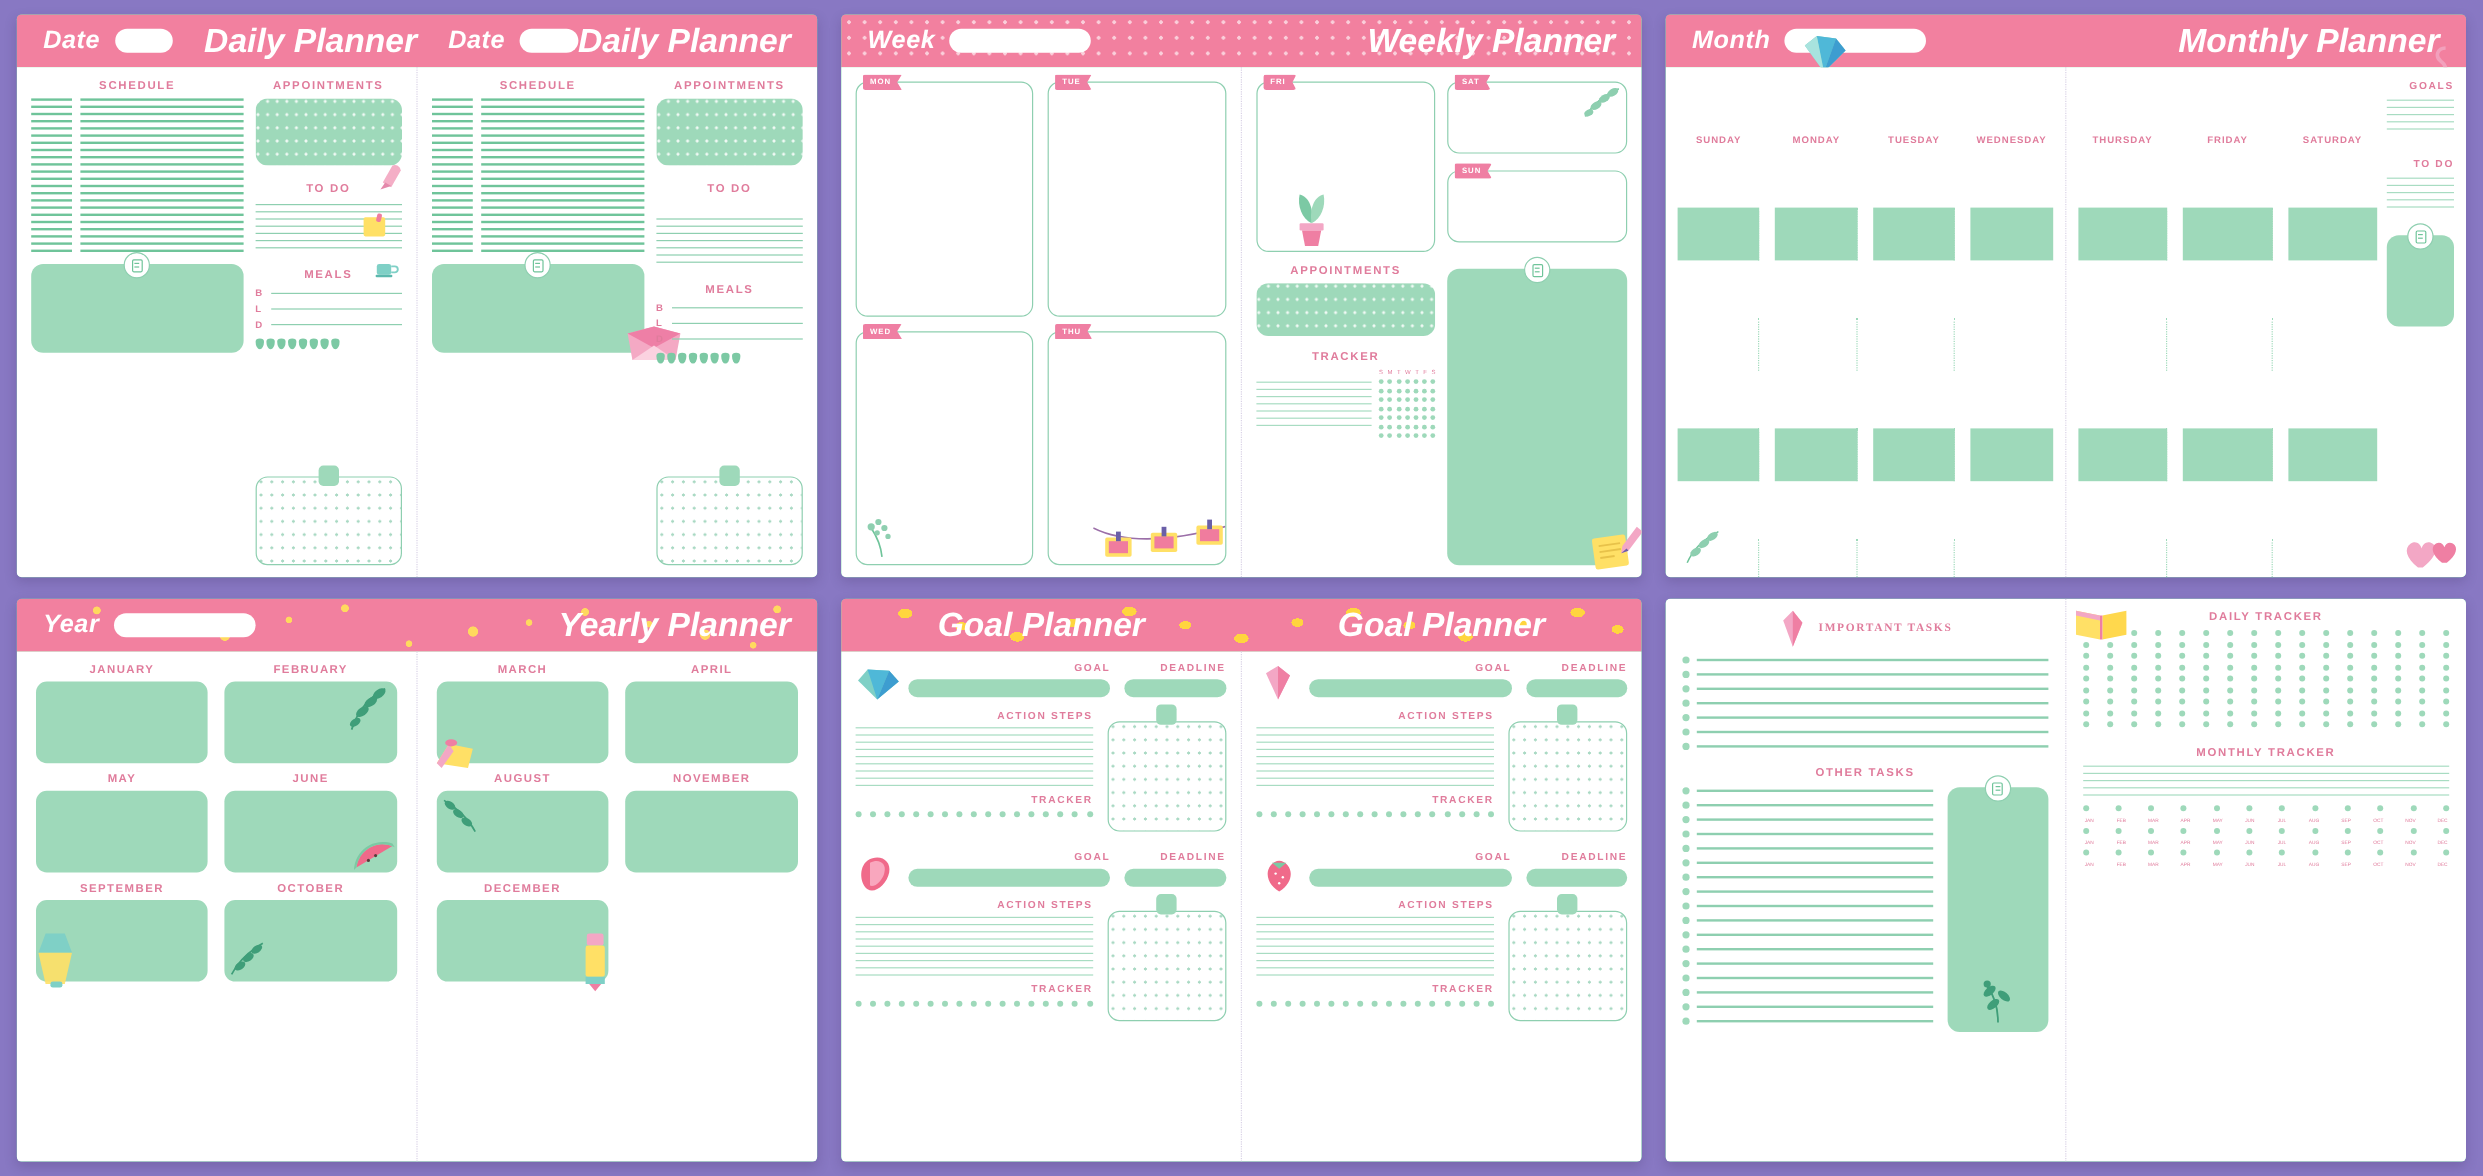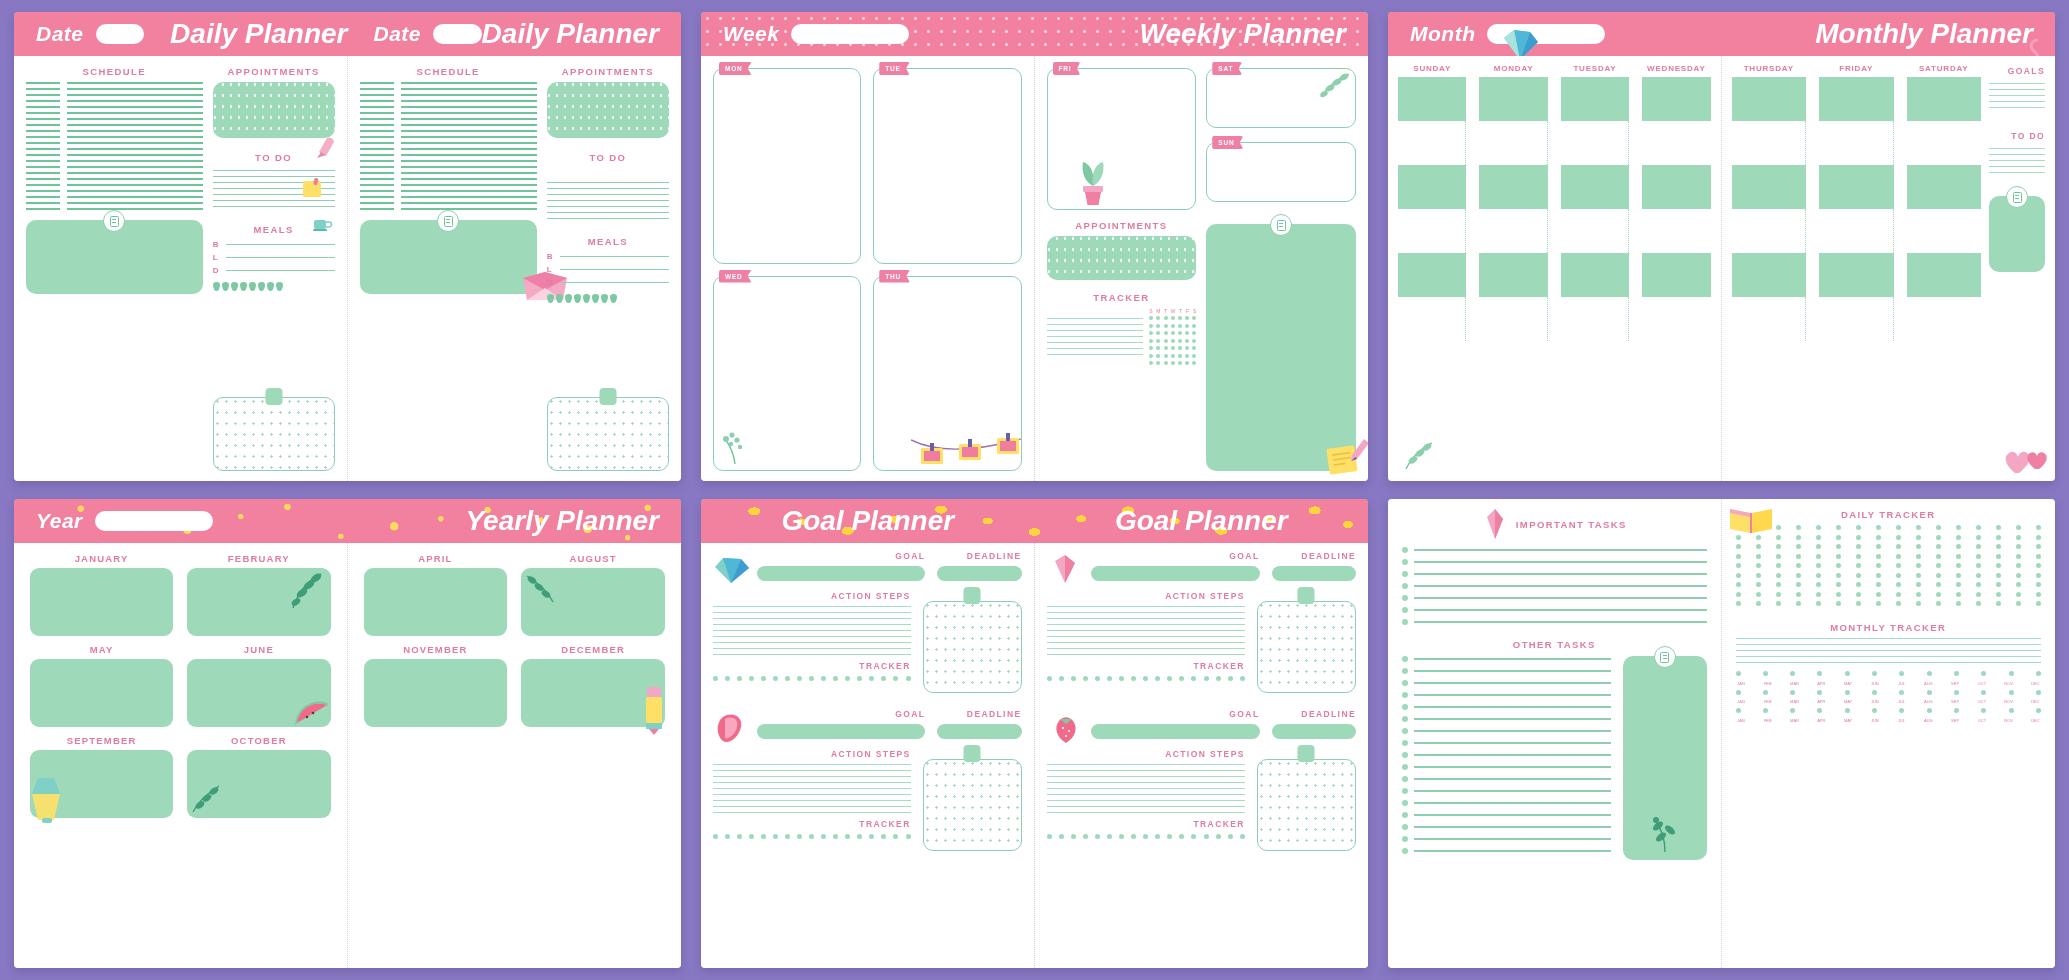--- a/index.html
+++ b/index.html
@@ -162,21 +162,21 @@
   
   .meal-row{ display:flex; align-items:center; gap:5px; margin-bottom:4px;}
   .meal-row .k{ color:#e07c9c; font-size:8px; font-weight:bold; width:8px;}
   .meal-row .v{ flex:1; height:1.3px; background:#8ecfb0;}
   .drops{ display:flex; gap:2px; margin-top:3px;}
   .drop{ width:7px;height:9px;background:#7cc9a4;
          border-radius:50% 50% 50% 50% / 70% 70% 30% 30%;
          transform: rotate(180deg);}
 
   
-  .mgrid{ display:grid; grid-template-columns: repeat(4,1fr); gap:13px; }
+  .mgrid{ display:grid; grid-template-columns: repeat(4,1fr); gap:13px;margin-top:48px; }
   .mgrid.c3{ grid-template-columns: repeat(3,1fr); }
   .dayhdr{ color:#e07c9c; font-size:8px; font-weight:bold; letter-spacing:.8px; text-align:center; padding-bottom:4px;}
   .mcell{ height:44px; border-right:1px dotted #9ed9ba;}
   .mcell:last-child{border-right:none;}
   .mrow{ display:grid; }
   .mrow.green .mcell{ background:#9ed9ba;}
 
   
   .ygrid{ display:grid; grid-template-columns: repeat(2,1fr); gap:8px 14px;}
   .mon-label{ color:#e07c9c; font-size:9.5px; font-weight:bold; letter-spacing:1.2px; text-align:center; margin-bottom:4px;}
@@ -924,20 +924,30 @@
                 <ellipse cx="18" cy="16" rx="5" ry="3" fill="#3f9e79" transform="rotate(-35 18 16)"></ellipse>
                 <ellipse cx="11" cy="23" rx="5" ry="3" fill="#3f9e79" transform="rotate(-35 11 23)"></ellipse>
               </svg>
             </div>
           </div>
         </div>
       </div>
       <div class="page" style="padding:10px 16px;">
         <div class="ygrid">
           <div>
+              <div class="mon-label">MARCH</div>
+            <div class="mon-box" style="overflow:visible;position:relative;">
+              <svg class="deco" width="42" height="34" viewBox="0 0 42 34" style="left:-4px;bottom:-8px;">
+                <path d="M4 26 L14 10 L34 14 L30 30 Z" fill="#ffe066"></path>
+                <path d="M4 26 L14 10 L18 16 L8 30 Z" fill="#f3a7c5"></path>
+                <ellipse cx="16" cy="9" rx="5" ry="3" fill="#ef7fa3"></ellipse>
+              </svg>
+            </div>
+          </div>
+          <div>
               <div class="mon-label">APRIL</div>
               <div class="mon-box"></div>
             </div>
           <div>
               <div class="mon-label">AUGUST</div>
             <div class="mon-box" style="overflow:hidden;">
               <svg class="deco" width="38" height="34" viewBox="0 0 38 34" style="left:2px;top:4px;">
                 <path d="M4 4 C14 10 24 18 30 30" stroke="#3f9e79" stroke-width="1.4" fill="none"></path>
                 <ellipse cx="9" cy="8" rx="5" ry="3" fill="#3f9e79" transform="rotate(35 9 8)"></ellipse>
                 <ellipse cx="16" cy="15" rx="5" ry="3" fill="#3f9e79" transform="rotate(35 16 15)"></ellipse>
@@ -1212,21 +1222,21 @@
 
   <div class="spread">
     <div class="body">
 
       <div class="page left" style="padding:8px 14px;">
         <div style="display:flex;align-items:center;gap:8px;justify-content:center;">
           <svg width="26" height="34" viewBox="0 0 26 34">
             <path d="M5 10 L13 2 L21 12 L13 32 Z" fill="#f3a7c5"></path>
             <path d="M13 2 L21 12 L13 32 Z" fill="#ef7fa3"></path>
           </svg>
-          <div class="sect-title" style="margin:0;">IMPORTANT TASKS</div>
+          <div class="sect-title" style="margin:0;font-family:Liberation Serif, serif;">IMPORTANT TASKS</div>
         </div>
         <div class="todo-bullets" style="margin-top:6px;">
           <div class="todo-line">
               <span class="b"></span>
               <span class="tl"></span>
             </div>
           <div class="todo-line">
               <span class="b"></span>
               <span class="tl"></span>
             </div>

